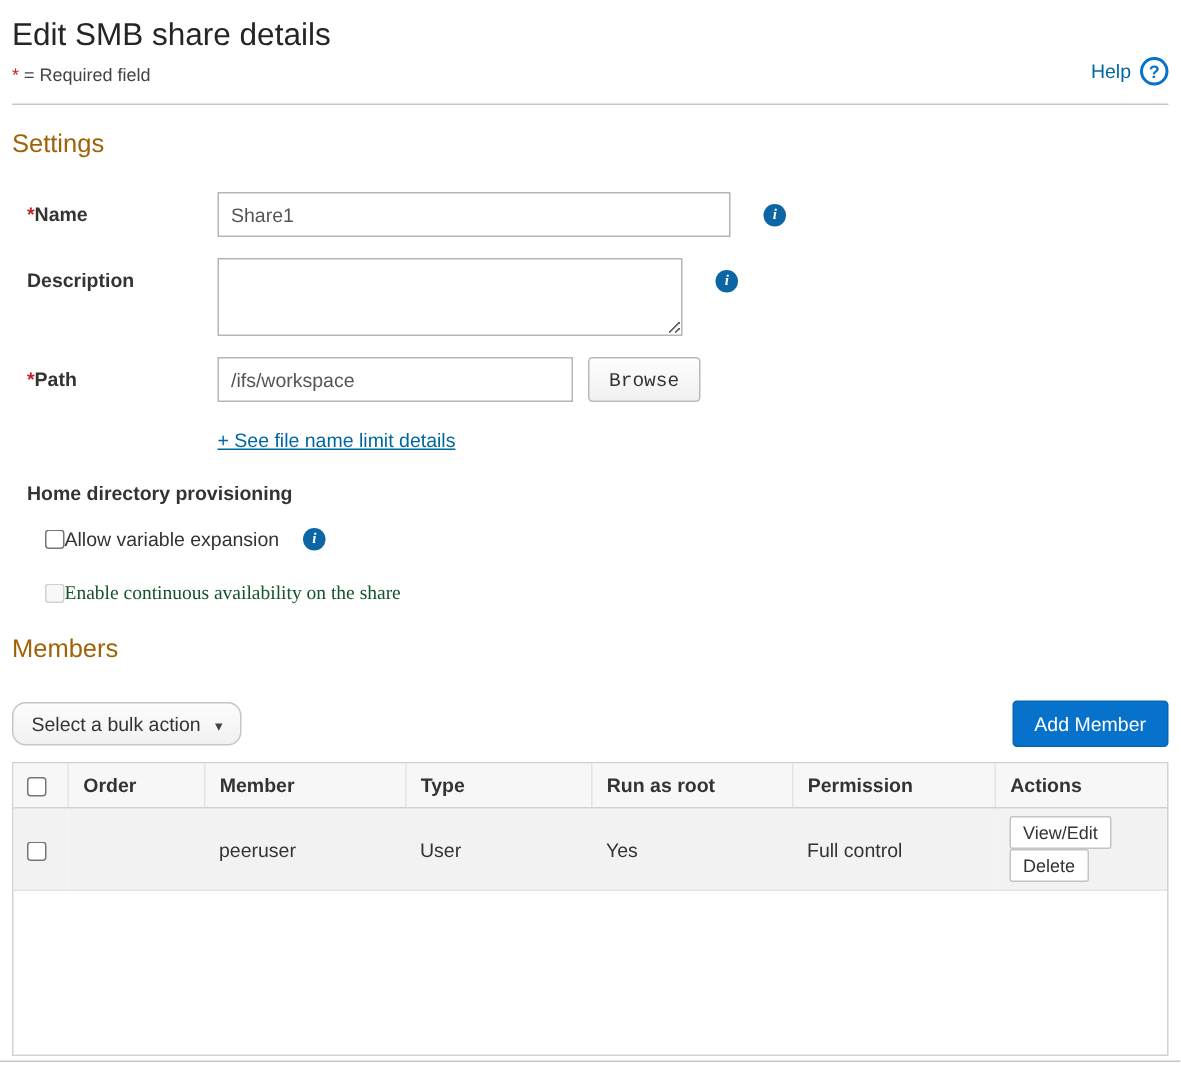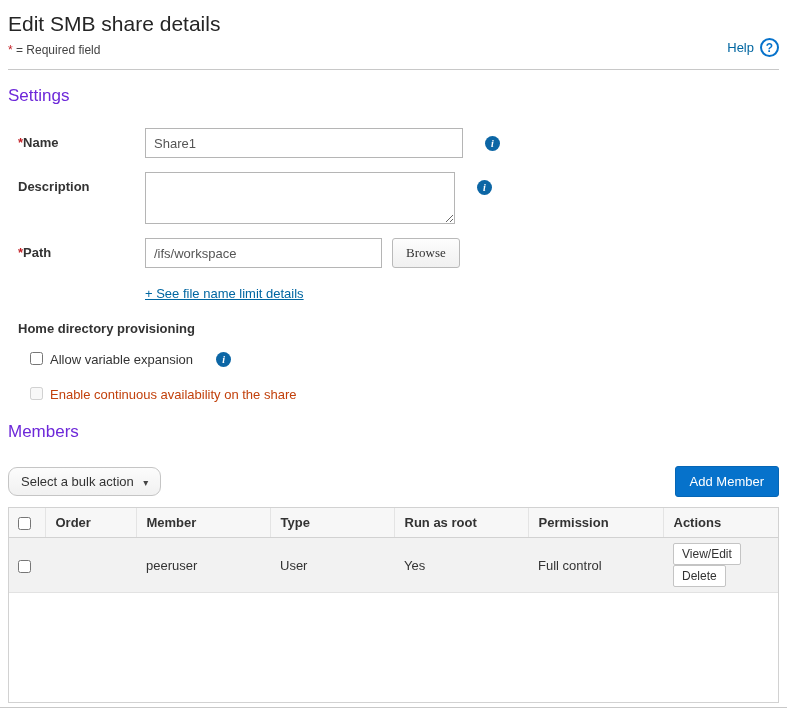--- a/index.html
+++ b/index.html
@@ -19,46 +19,46 @@
   .title { margin: 0 0 7px 0; font-size: 21px; font-weight: 500; color: #252525; }
   .required-note { font-size: 12px; color: #444; }
   .red { color: #c32127; }
   .help { display: inline-flex; align-items: center; gap: 6px; margin-top: 16px;
           color: #0066a1; font-size: 13px; text-decoration: none; cursor: pointer; }
   .help-icon { width: 19px; height: 19px; border-radius: 50%; border: 2px solid #0672cb;
                color: #0672cb; font-weight: bold; font-size: 12px;
                display: inline-flex; align-items: center; justify-content: center; }
 
   
-  .section-title { font-size: 17px; font-weight: 400; color: #6d28d9; margin: 16px 0 22px 0; }
+  .section-title { font-size: 17px; font-weight: 400; color: #a16207; margin: 16px 0 22px 0; }
   .section-title.members { margin: 16px 0 24px 0; }
 
   
   .form-row { display: flex; align-items: flex-start; padding-left: 10px; margin-bottom: 14px; }
   .form-label { width: 127px; padding-top: 7px; font-weight: bold; font-size: 13px; color: #333; }
-  .text-input { width: 318px; height: 30px; border: 1px solid #b5b5b5; padding: 0 8px;
+  .text-input { width: 342px; height: 30px; border: 1px solid #b5b5b5; padding: 0 8px;
                 font-family: "Liberation Sans", sans-serif; font-size: 13px; color: #555; background: #fff; }
   .textarea-input { width: 310px; height: 52px; border: 1px solid #b5b5b5; padding: 4px 8px;
                 font-family: "Liberation Sans", sans-serif; font-size: 13px; color: #555; resize: both; }
   .path-input { width: 237px; }
   .browse-btn { margin-left: 10px; height: 30px; padding: 0 13px; font-size: 13px; color: #333;
                 background: linear-gradient(#fdfdfd, #f0f0f0); border: 1px solid #b9b9b9;
-                border-radius: 3px; cursor: pointer; font-family: Liberation Serif, serif; }
+                border-radius: 3px; cursor: pointer; font-family: Liberation Mono, monospace; }
   .info-icon { width: 15px; height: 15px; margin: 8px 0 0 22px; border-radius: 50%;
                background: #0c66a5; color: #fff; font-size: 10px; font-weight: bold; font-style: italic;
                display: inline-flex; align-items: center; justify-content: center; flex: 0 0 auto;
                font-family: "Liberation Serif", serif; cursor: pointer; }
   .info-icon.inline { margin: 0 0 0 16px; }
   .link-row { margin: 18px 0 18px 137px; }
   .file-link { color: #0066a1; font-size: 13px; text-decoration: underline; cursor: pointer; }
   .group-label { font-weight: bold; font-size: 13px; color: #333; margin: 20px 0 16px 0; padding-left: 10px; }
-  .check-row { display: flex; align-items: flex-start; gap: 7px; padding-left: 22px; margin-bottom: 20px; }
+  .check-row { display: flex; align-items: center; padding-left: 22px; margin-bottom: 20px; }
   .check-row input { width: 13px; height: 13px; margin: 0; }
   .check-label { font-size: 13px; color: #333; cursor: pointer; }
-  .check-row.disabled .check-label { color: #c2410c; cursor: default; }
+  .check-row.disabled .check-label { color: #14532d; cursor: default; font-family: Liberation Serif, serif; }
 
   
   .toolbar { display: flex; justify-content: space-between; align-items: center; margin-bottom: 10px; }
   .bulk-btn { background: linear-gradient(#fcfcfc, #f1f1f1); border: 1px solid #c5c5c5; border-radius: 9px;
               padding: 6px 12px; font-size: 13px; color: #333; cursor: pointer;
               font-family: "Liberation Sans", sans-serif; }
   .bulk-btn .caret { font-size: 10px; margin-left: 6px; color: #444; }
   .add-btn { background: #0672cb; border: 1px solid #0666b5; border-radius: 3px; color: #fff;
              padding: 7px 14px; font-size: 13px; cursor: pointer; font-family: "Liberation Sans", sans-serif; }
 

